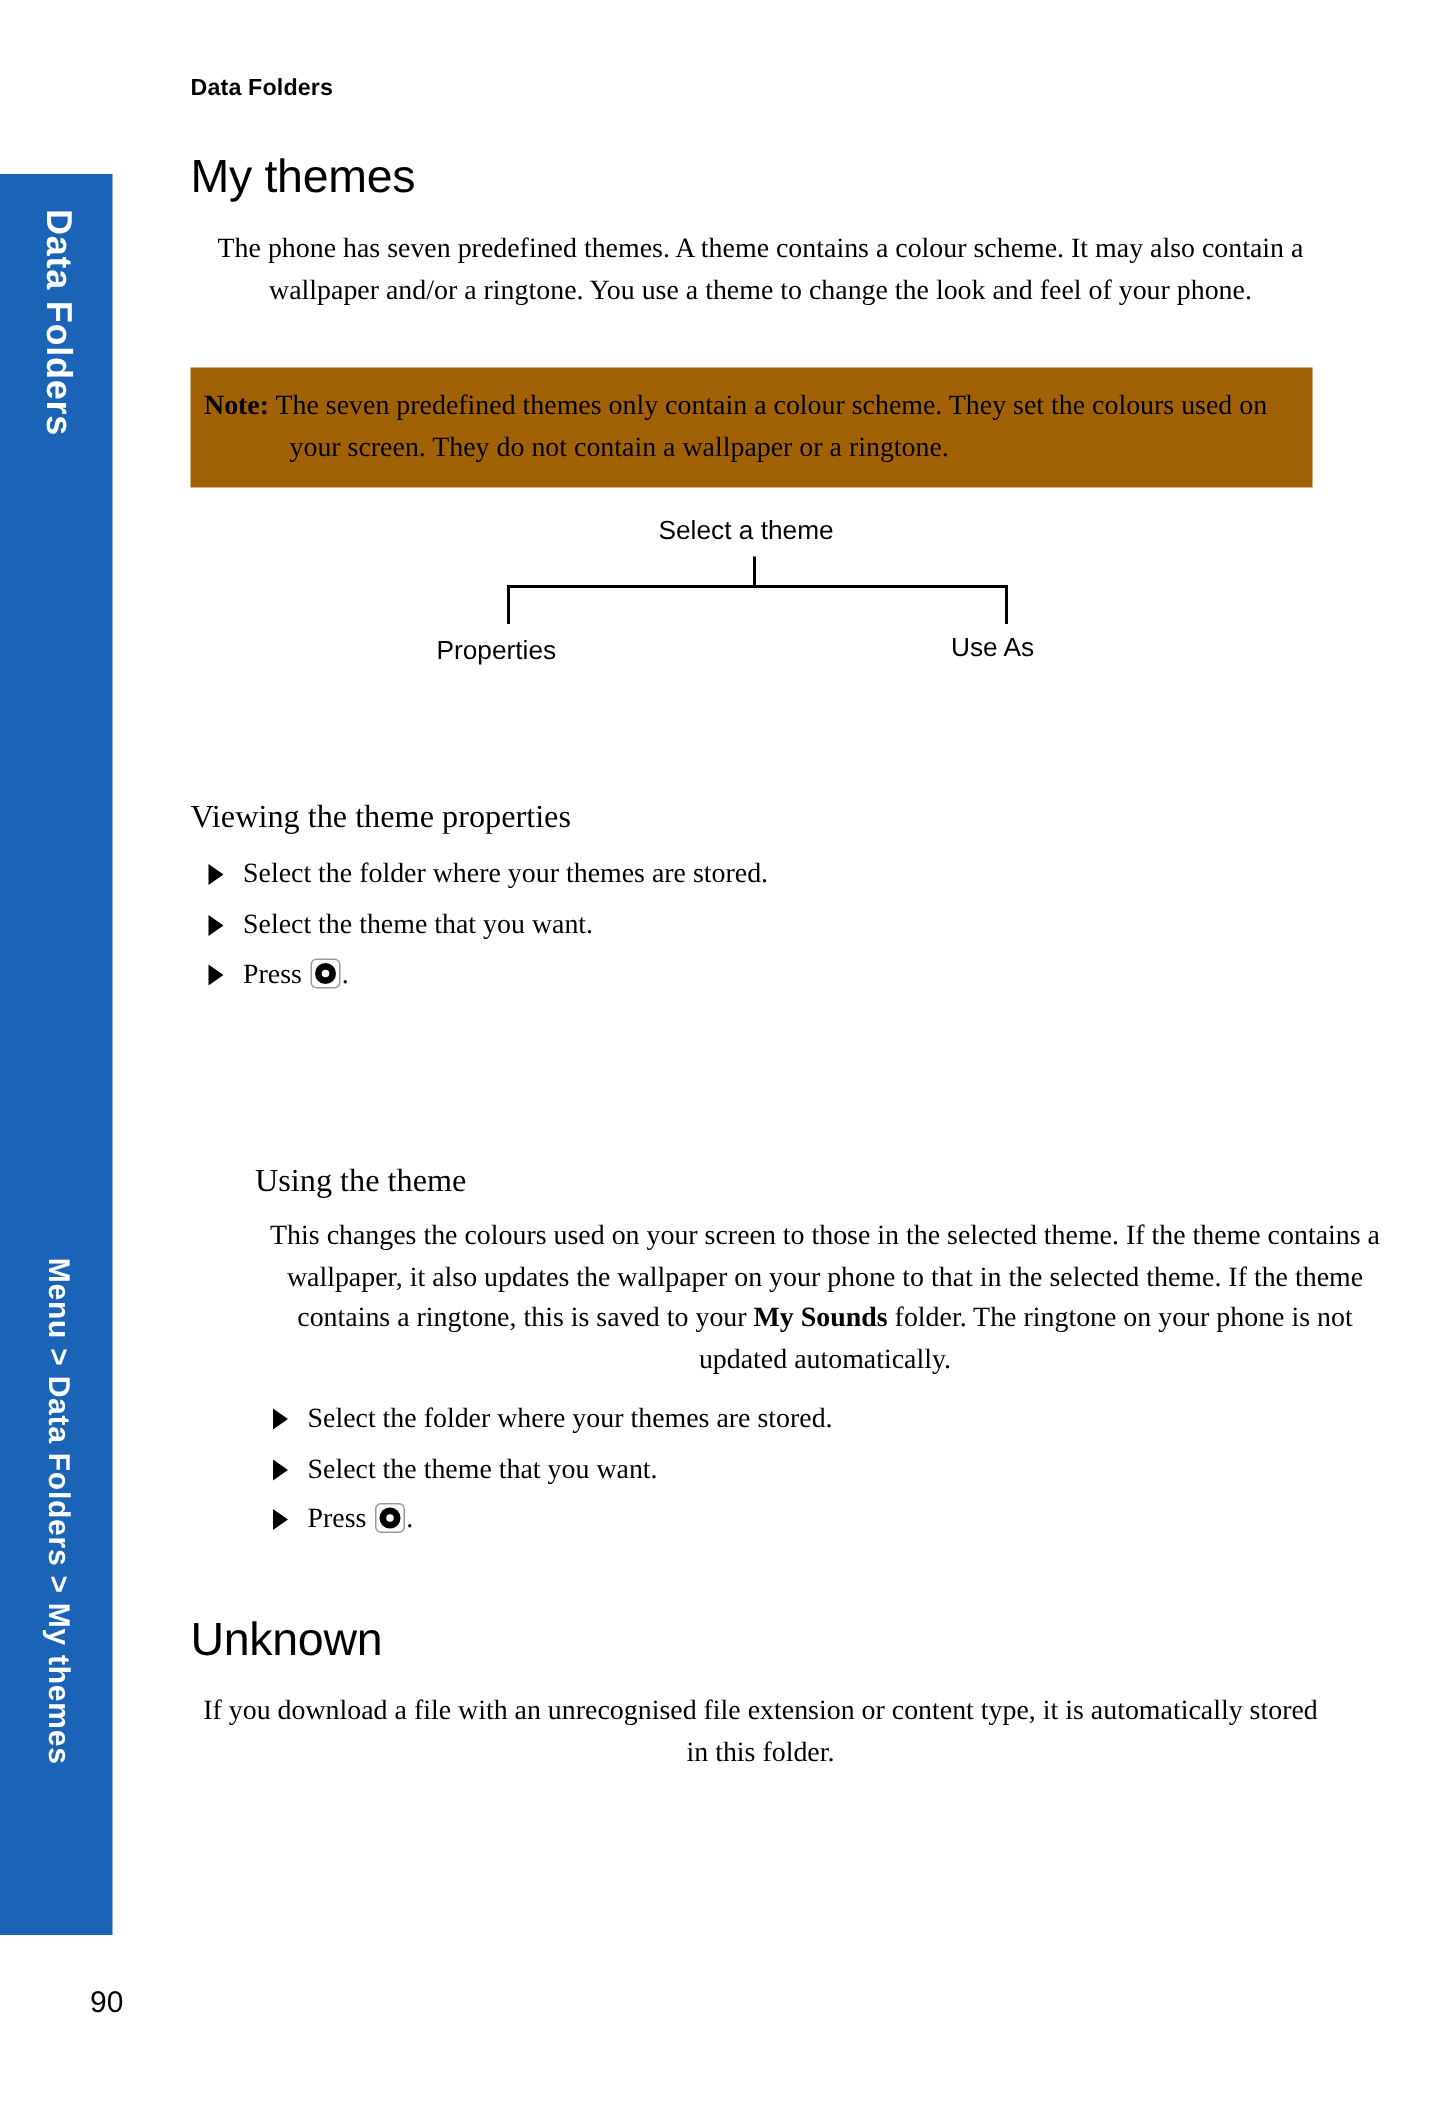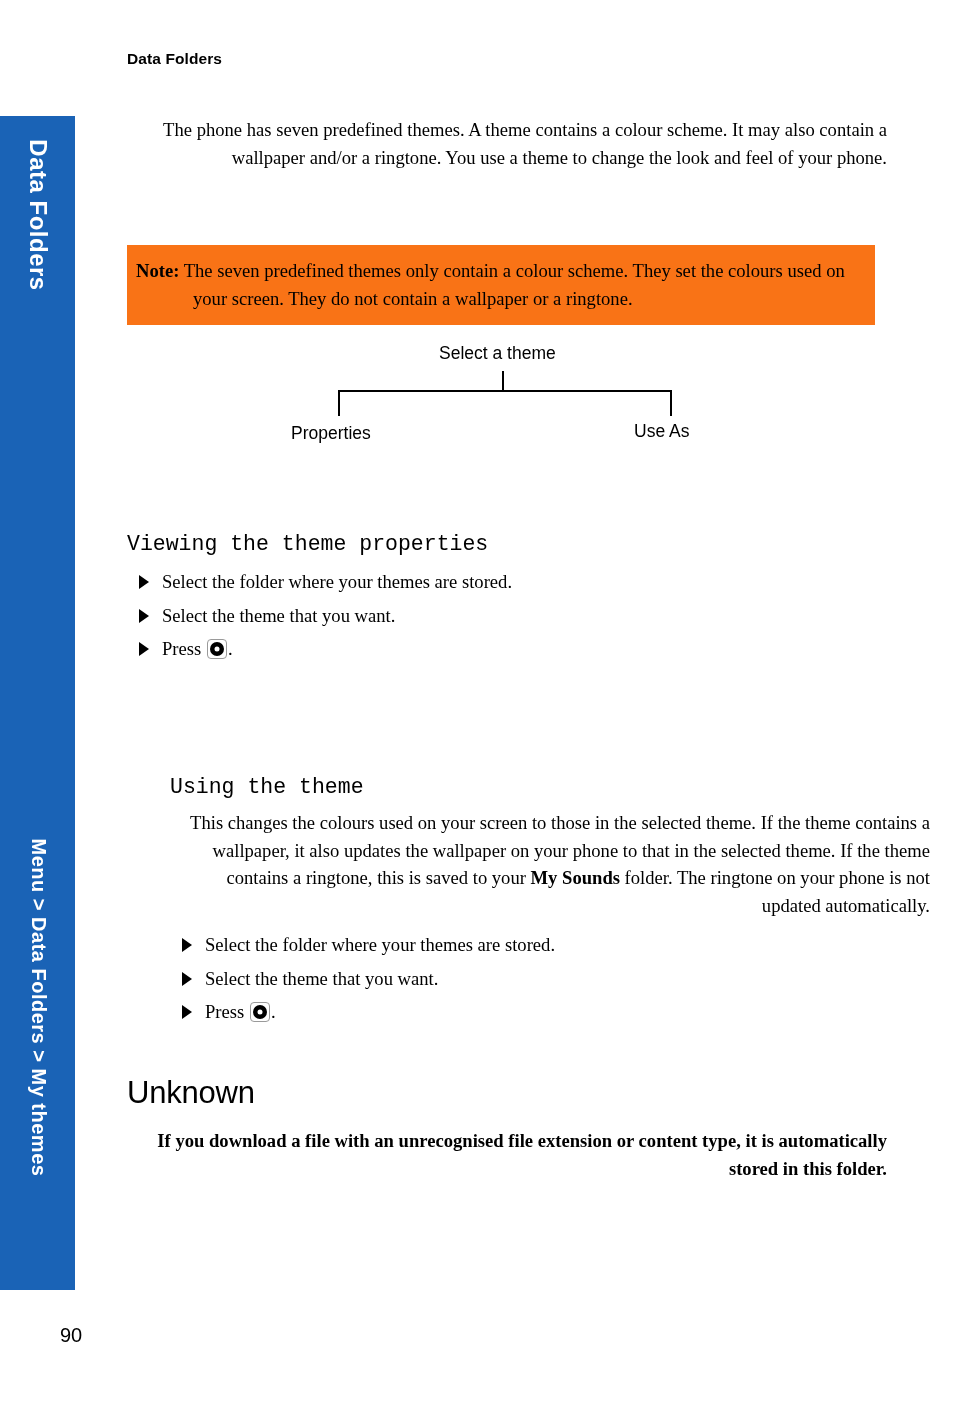--- a/index.html
+++ b/index.html
@@ -68,43 +68,43 @@
 
   h1.doc-h1 {
     font-family: "Liberation Sans", sans-serif;
     font-weight: normal;
     font-size: 31px;
     margin: 0;
     padding: 0;
     letter-spacing: -0.2px;
   }
   h2.doc-h2 {
-    font-family: Liberation Mono, monospace;
+    font-family: Liberation Serif, serif;
     font-weight: normal;
     font-size: 21.5px;
     margin: 0;
     padding: 0;
   }
   p.body {
     font-family: "Liberation Serif", serif;
     font-size: 18.6px;
     line-height: 27.5px;
     margin: 0;
     padding: 0;
-    text-align: right;
+    text-align: center;
   }
 
   
   #note-box {
     position: absolute;
     left: 127px;
     top: 245px;
     width: 748px;
     height: 80px;
-    background: #f97316;
+    background: #a16207;
   }
   #note-inner {
     position: absolute;
     left: 9px;
     top: 12px;
     width: 738px;
     font-family: "Liberation Serif", serif;
     font-size: 18.6px;
     line-height: 27.5px;
   }
@@ -246,20 +246,21 @@
 <body>
 
 <div id="side-tab">
   <div class="side-label" id="side-label-top">Data Folders</div>
   <div class="side-label" id="side-label-bottom">Menu &gt; Data Folders &gt; My themes</div>
 </div>
 
 <div id="running-head">Data Folders</div>
 
 <div class="section" style="top:100px;">
+  <h1 class="doc-h1">My themes</h1>
   <p class="body" style="margin-top:16px;">The phone has seven predefined themes. A theme contains a colour scheme. It may also contain a wallpaper and/or a ringtone. You use a theme to change the look and feel of your phone.</p>
 </div>
 
 <div id="note-box">
   <div id="note-inner">
     <span class="hang"><span class="b">Note:</span>
       <span>The seven predefined themes only contain a colour scheme. They set the colours used on your screen. They do not contain a wallpaper or a ringtone.</span></span>
   </div>
 </div>
 
@@ -305,16 +306,16 @@
     </li>
     <li>
       <span class="tri"></span>
       <span>Press </span><span class="key-round"></span><span>.</span>
     </li>
   </ul>
 </div>
 
 <div class="section" id="sec-unknown">
   <h1 class="doc-h1">Unknown</h1>
-  <p class="body" style="margin-top:16px;font-weight:bold;">If you download a file with an unrecognised file extension or content type, it is automatically stored in this folder.</p>
+  <p class="body" style="margin-top:16px;">If you download a file with an unrecognised file extension or content type, it is automatically stored in this folder.</p>
 </div>
 
 <div id="folio">90</div>
 
 </body></html>

